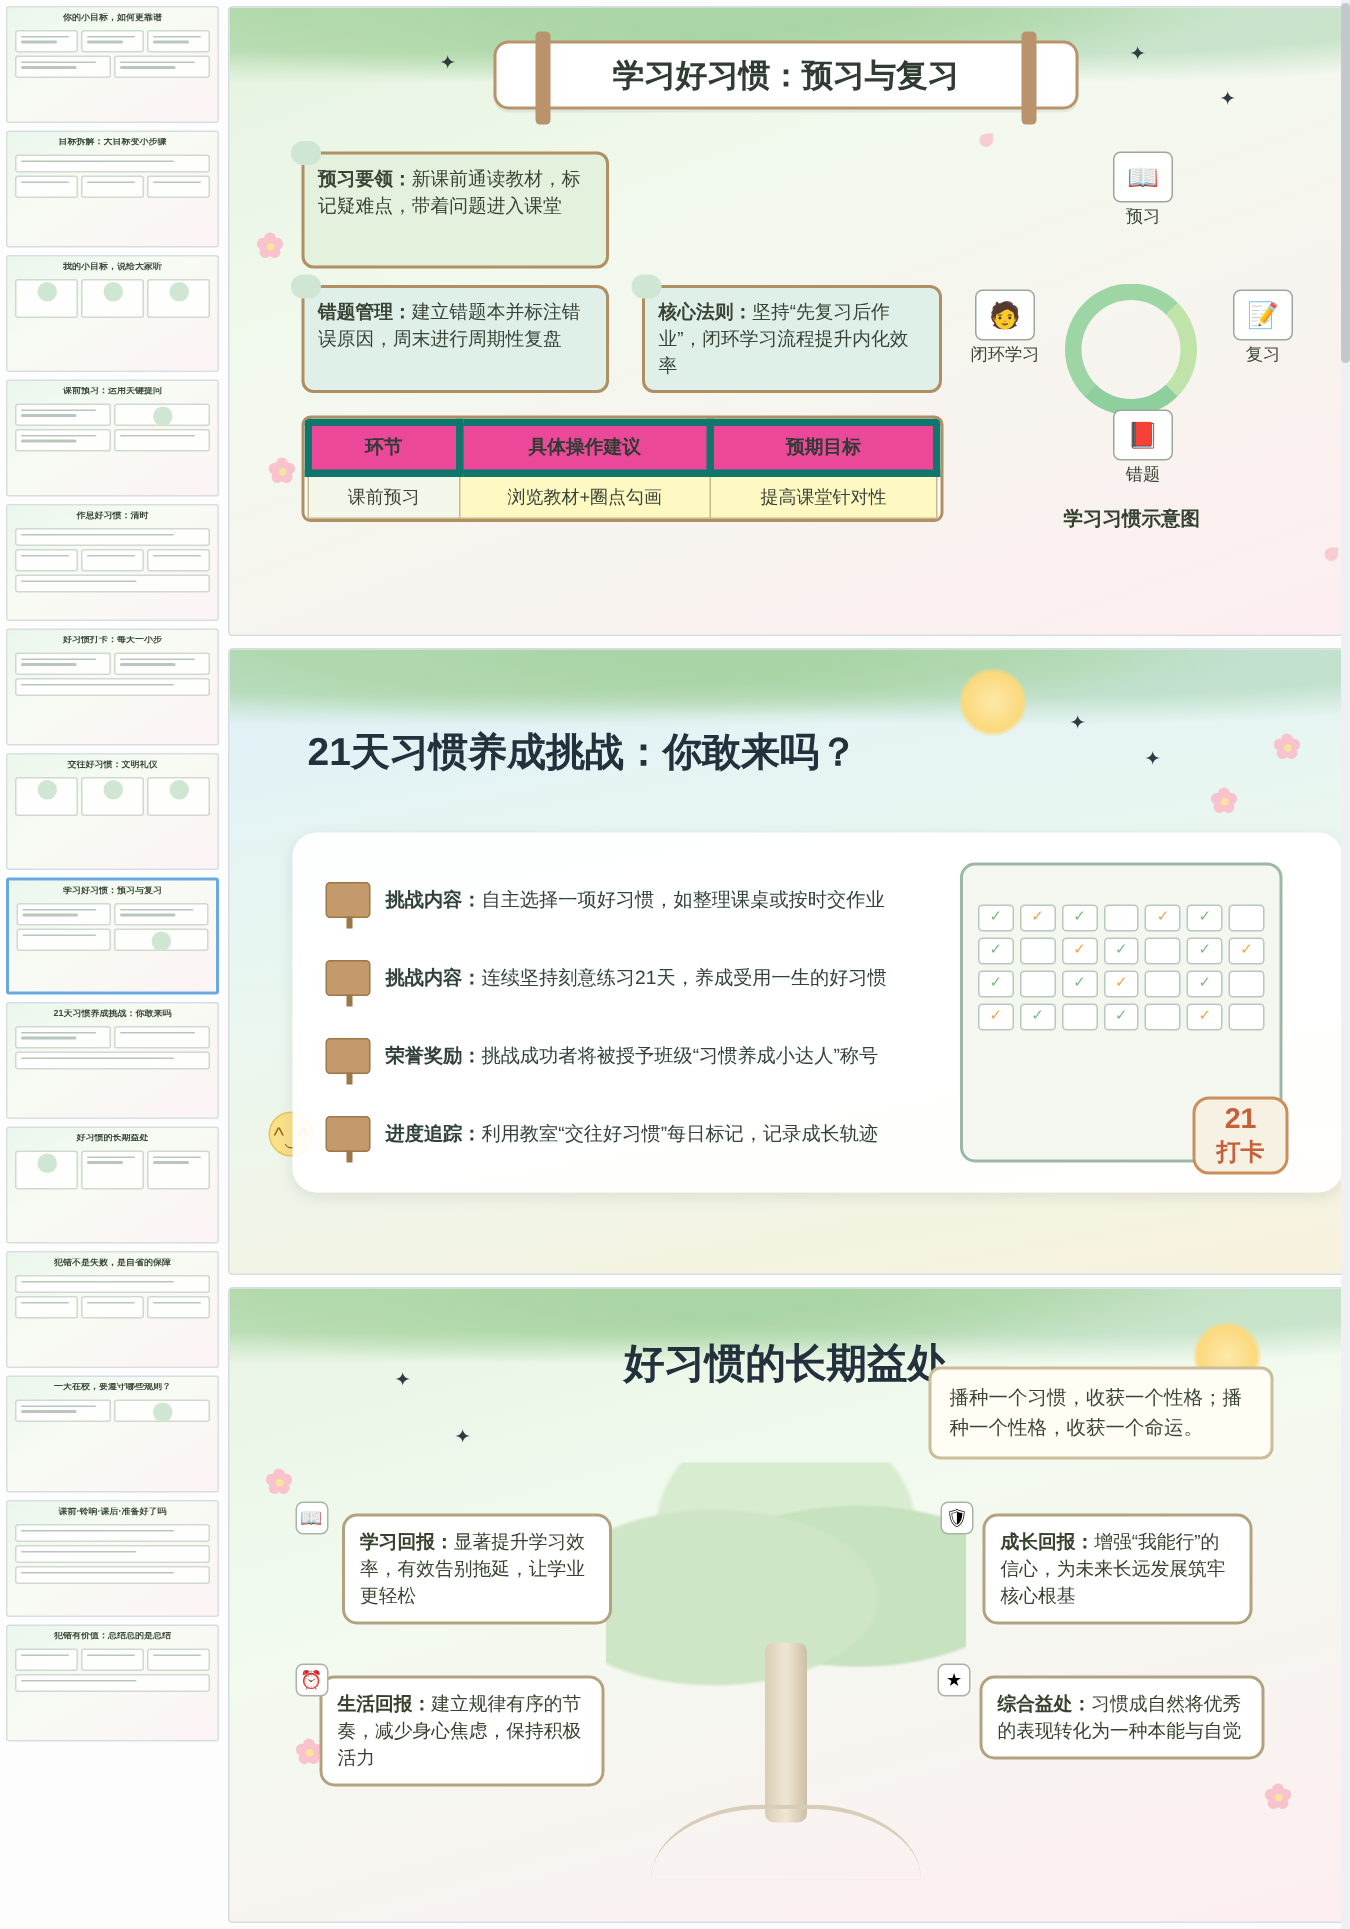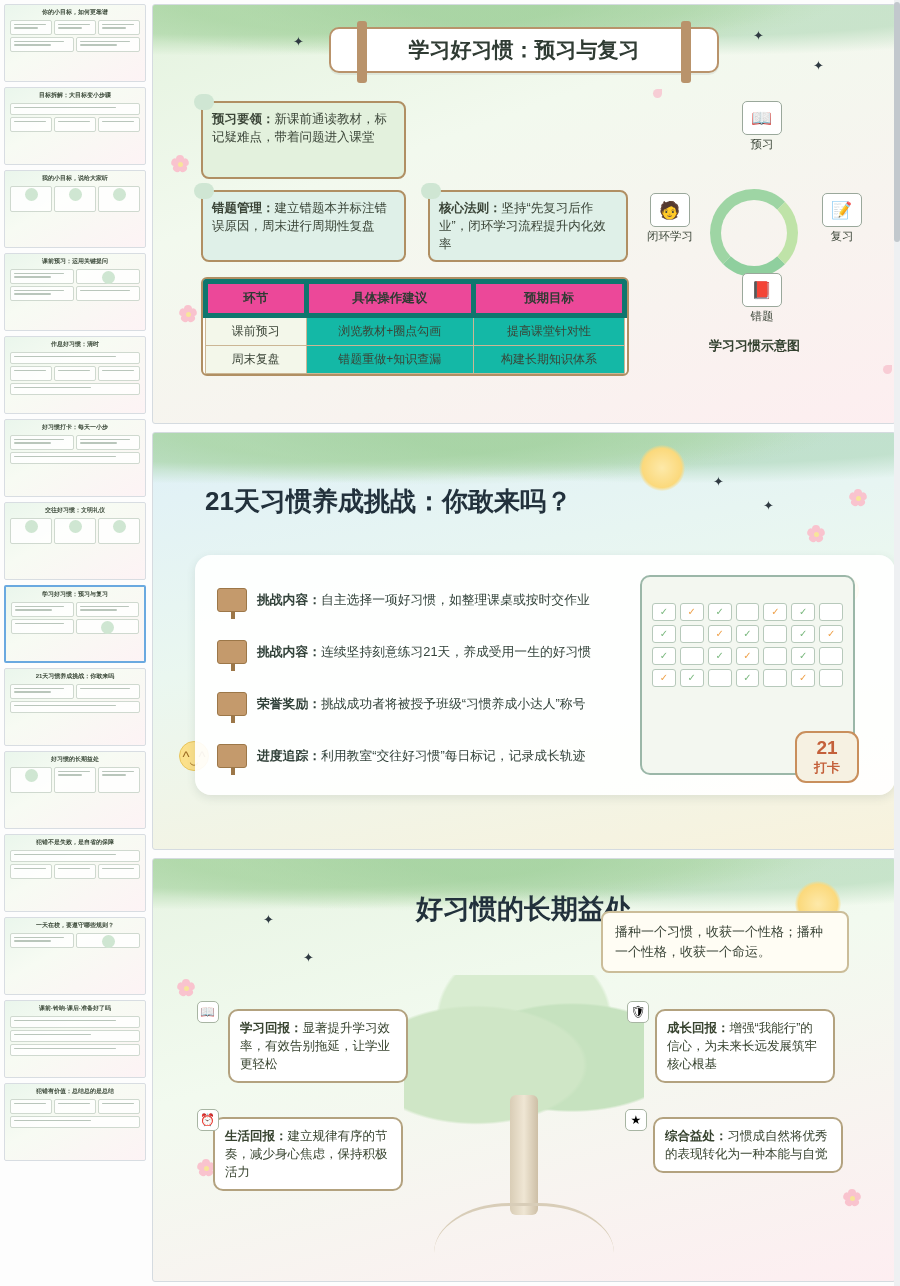--- a/index.html
+++ b/index.html
@@ -188,21 +188,21 @@
     border: 2px solid #b08f63; border-radius: 6px; overflow: hidden;
     background: #fffdf7;
   }
   .s1-table table { border-collapse: collapse; width: 100%; }
   .s1-table th {
     background: #ec4899; color: #2f3b33; font-size: 12.5px; font-weight: bold;
     padding: 6px 2px; border: 5px solid #0f766e;
   }
   .s1-table td {
     font-size: 12px; color: #3a4437; text-align: center;
-    padding: 5px 2px; border: 1px solid #cbb694; background: #14b8a6;
+    padding: 5px 2px; border: 1px solid #cbb694; background: #fef9c3;
   }
   .s1-table td:first-child { background: #f3f7ea; }
 
   .s1-diagram { position: absolute; right: 18px; top: 96px; width: 245px; height: 290px; }
   .node {
     position: absolute; text-align: center; font-size: 11.5px; color: #3a4437;
   }
   .node .ico {
     width: 40px; height: 34px; margin: 0 auto 2px auto;
     background: #ffffff; border: 1.5px solid #9aa89b; border-radius: 5px;
@@ -257,21 +257,21 @@
   .cal-cell { height: 18px; border: 1.3px solid #b7c9bb; border-radius: 3px; background:#fff; font-size:10px; color:#5c8a5f; text-align:center; line-height:16px;}
   .cal-cell.ck { color:#7ab87e; }
   .cal-cell.ck.o { color:#efa14a; }
   .cal-badge {
     position: absolute; right: -6px; bottom: -10px; width: 64px; height: 52px;
     background: #f6f1e2; border: 2px solid #c98f5c; border-radius: 11px;
     display:flex; flex-direction:column; align-items:center; justify-content:center;
     color:#c4603a; font-weight:bold;
   }
   .cal-badge .n { font-size: 19px; }
-  .cal-badge .s { font-size: 13px; }
+  .cal-badge .s { font-size: 16px; }
   .smiley {
     position:absolute; width: 30px; height: 30px; border-radius:50%;
     background:#fbe08a; border:1.5px solid #e8c55c;
     display:flex; align-items:center; justify-content:center; font-size:15px; color:#9a6a22;
   }
 
   
   .s3-title {
     position: absolute; left: 0; right: 0; top: 32px; text-align: center;
     font-size: 27px; font-weight: bold; color: #22313c;
@@ -303,21 +303,21 @@
     border-radius: 10px;
     padding: 8px 10px;
     font-size: 12.5px; line-height: 1.45; color: #37432f;
   }
   .bubble b { font-weight: bold; }
   .s3-b1 { left: 60px;  top: 150px; width: 180px; margin-left: 15px; }
   .s3-b2 { right: 60px; top: 150px; width: 180px; }
   .s3-b3 { left: 60px;  top: 258px; width: 190px; }
   .s3-b4 { right: 52px; top: 258px; width: 190px; }
   .scroll-note {
-    position: absolute; right: 46px; top: 52px; width: 248px;
+    position: absolute; right: 46px; top: 52px; width: 230px;
     background: #fffdf4; border: 2px solid #cbbd99; border-radius: 8px;
     padding: 9px 12px; font-size: 13px; line-height: 1.55; color: #3a4437;
   }
   .badge-ico {
     position:absolute; width: 22px; height: 22px; border-radius: 5px;
     background:#fff; border:1.5px solid #a8b5a3; display:flex;
     align-items:center; justify-content:center; font-size: 12px;
   }
   .scrollbar-track {
     position:absolute; right: 0; top: 0; width: 6px; height: 100%;
@@ -635,25 +635,20 @@
               <th style="width:40%">具体操作建议</th>
               <th style="width:36%">预期目标</th>
             </tr>
           </thead>
           <tbody>
             <tr>
               <td>课前预习</td>
               <td>浏览教材+圈点勾画</td>
               <td>提高课堂针对性</td>
             </tr>
-            <tr>
-              <td>周末复盘</td>
-              <td>错题重做+知识查漏</td>
-              <td>构建长期知识体系</td>
-            </tr>
           </tbody>
         </table>
       </div>
 
       <div class="s1-diagram">
         <div class="cycle"></div>
         <div class="node n-top">
           <div class="ico">📖</div>
           <span>预习</span>
         </div>

